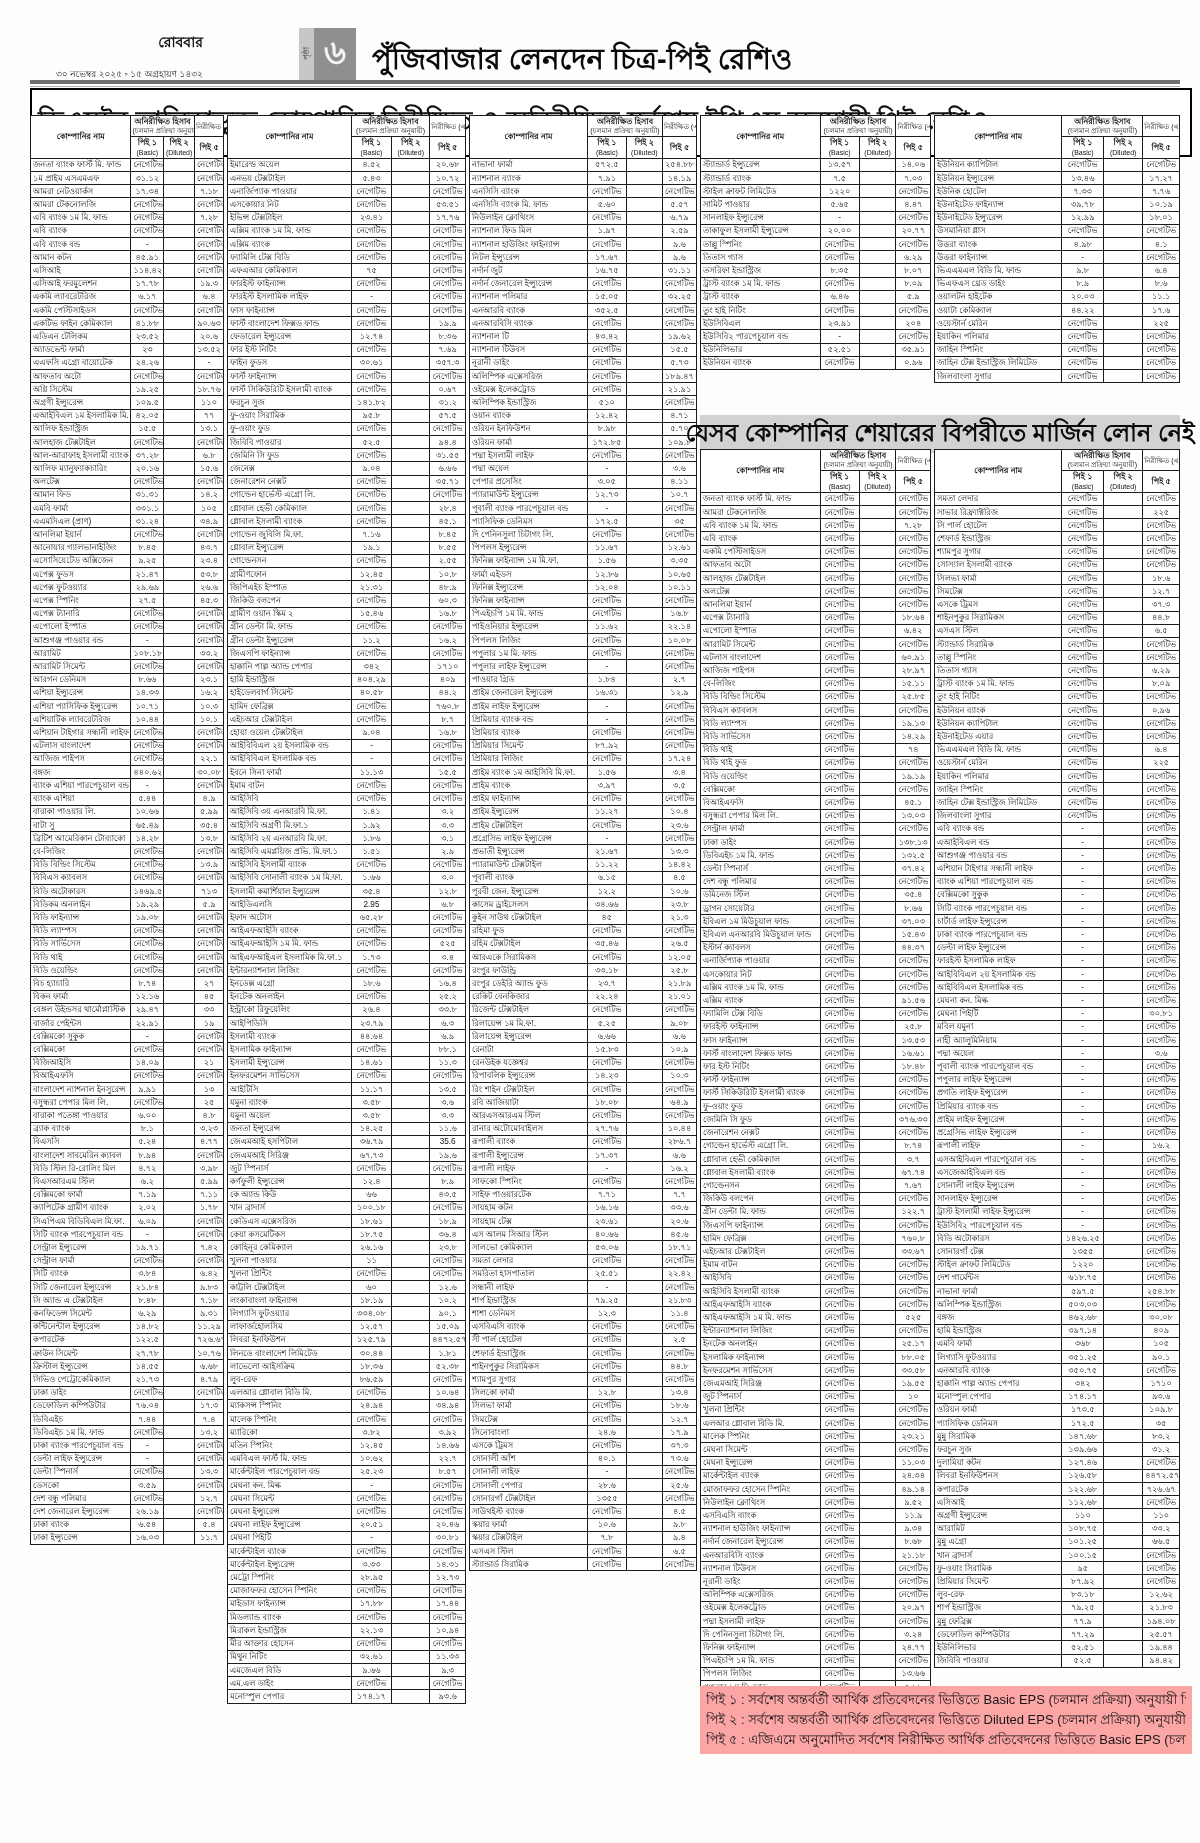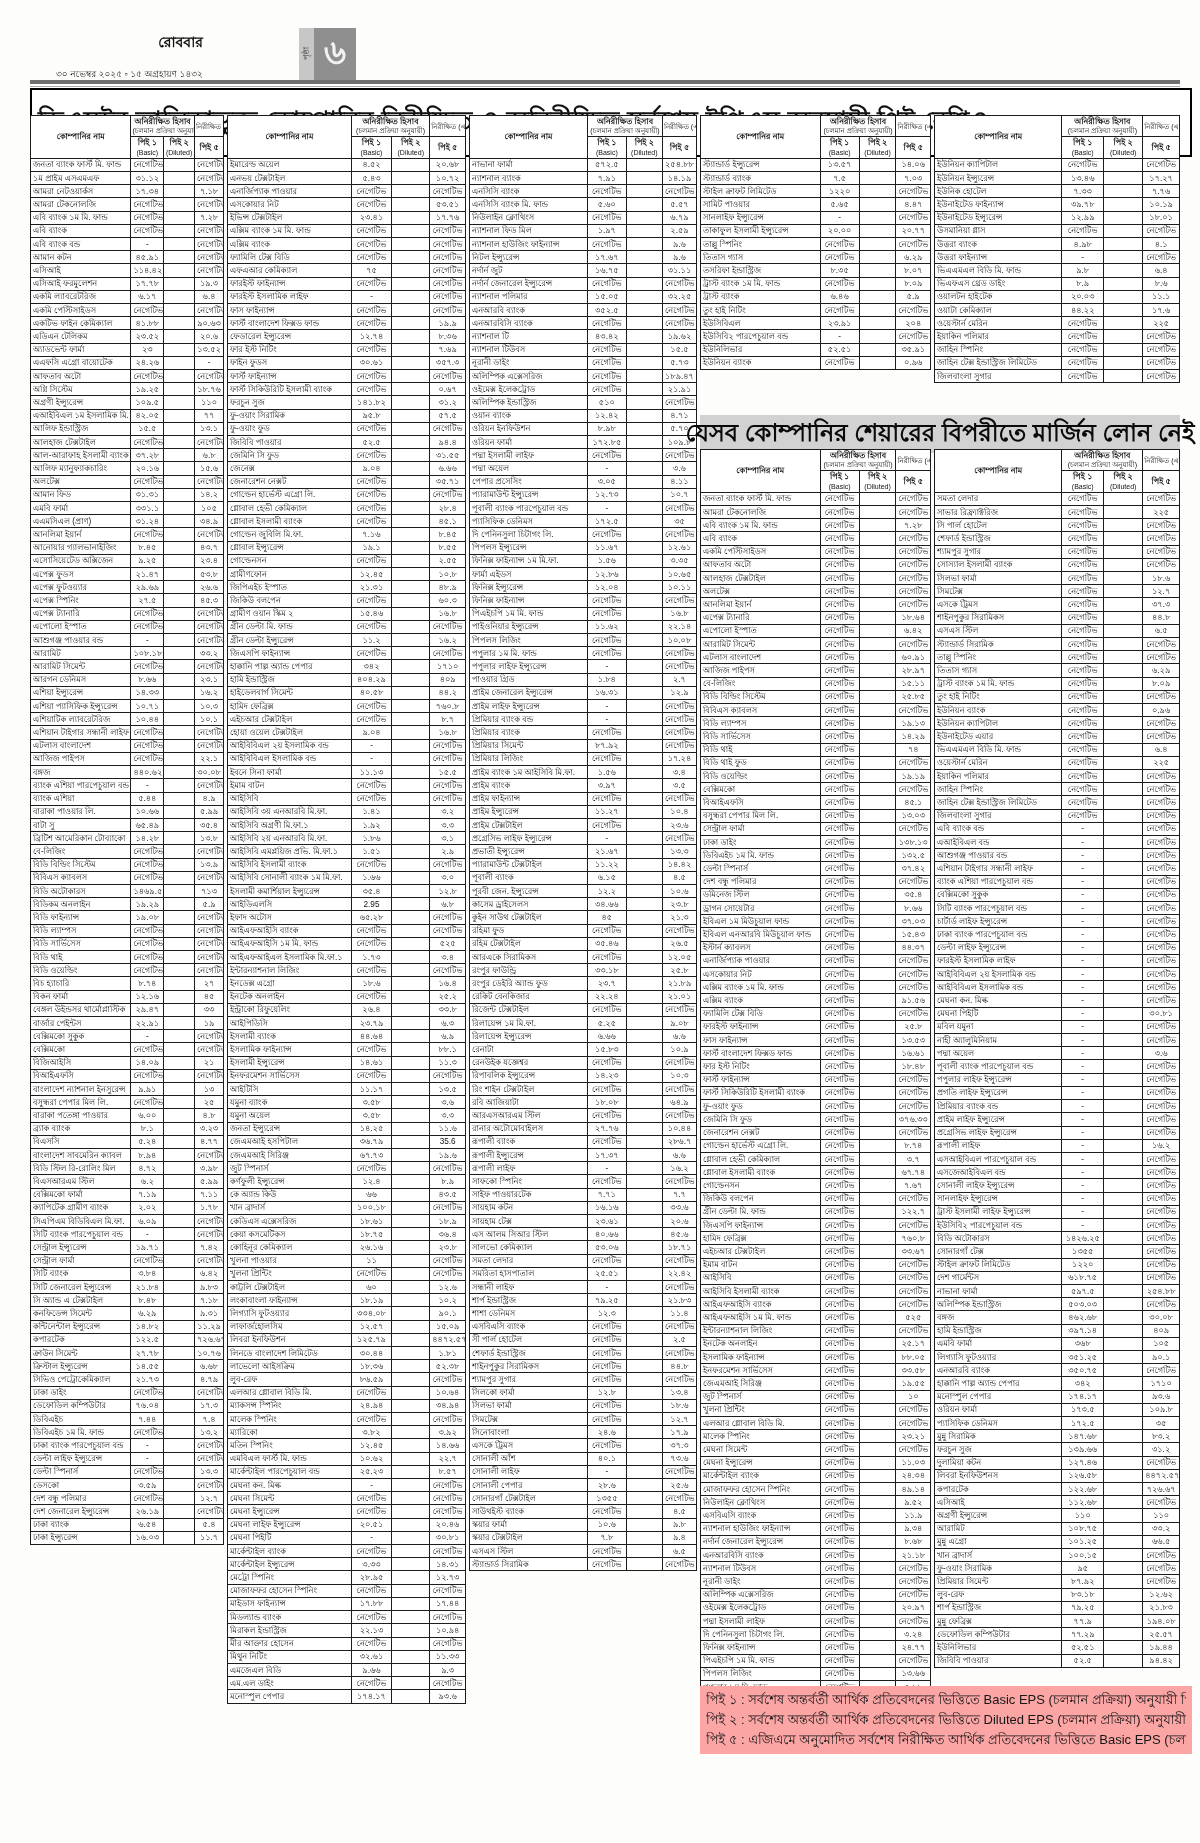--- a/index.html
+++ b/index.html
@@ -65,20 +65,21 @@
 
 <div class="masthead">
   <div class="date-block">
     <div class="date-day">রোববার</div>
     <div class="date-line">৩০ নভেম্বর ২০২৫ ▫ ১৫ অগ্রহায়ণ ১৪৩২</div>
   </div>
   <div class="page-badge">
     <div class="vlabel">পৃষ্ঠা</div>
     <div class="pnum">৬</div>
   </div>
+  <div class="mast-title">পুঁজিবাজার লেনদেন চিত্র-পিই রেশিও</div>
   <div class="mast-rule"></div>
 </div>
 
 <div class="headline-box">
   <h1>ডিএসইর তালিকাভুক্ত কোম্পানির নিরীক্ষিত ও অনিরীক্ষিত সর্বশেষ ইপিএস অনুযায়ী পিই রেশিও</h1>
 </div>
 
 <div class="band" id="band1">
     <table>
       <colgroup>

